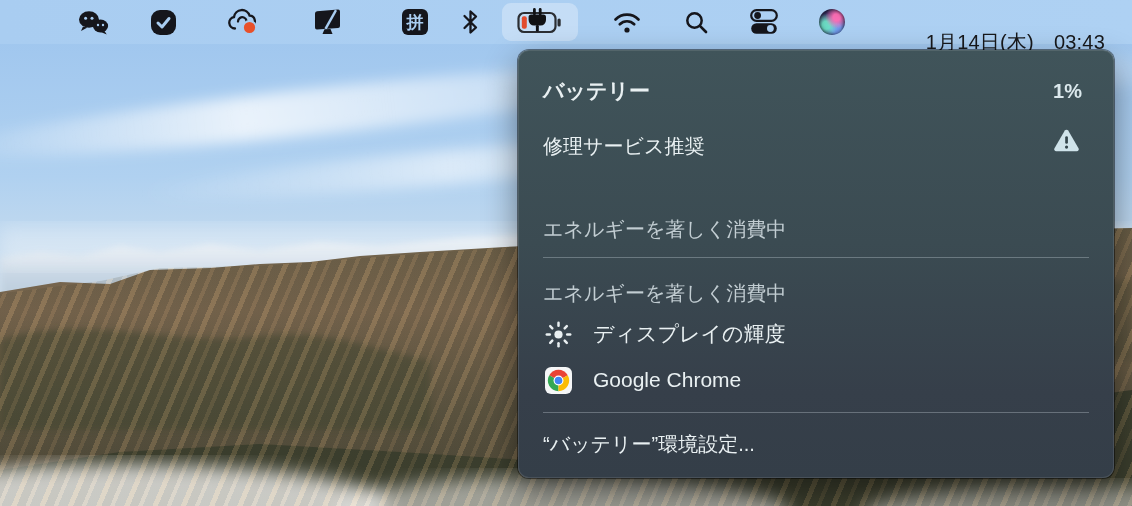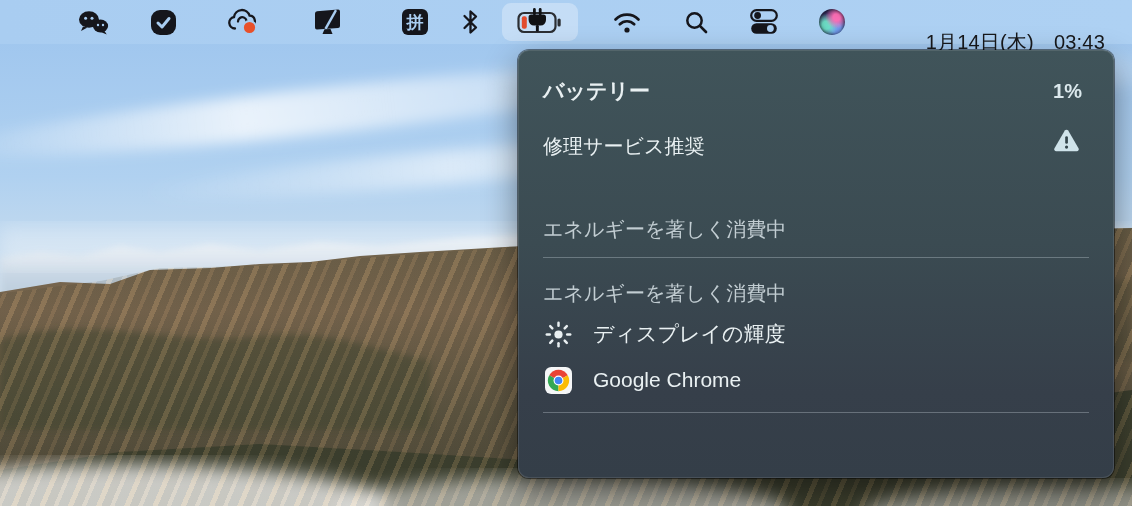--- a/index.html
+++ b/index.html
@@ -272,13 +272,14 @@
           <line x1="5.2" y1="21.8" x2="7.3" y2="19.7"></line>
           <line x1="19.7" y1="7.3" x2="21.8" y2="5.2"></line>
         </g>
       </svg>
     </span>
     <span class="lbl">ディスプレイの輝度</span>
   </div>
 
   <div class="sep sep2"></div>
 
+  <div class="row r-prefs clickable">“バッテリー”環境設定...</div>
 </div>
 
 </body></html>

